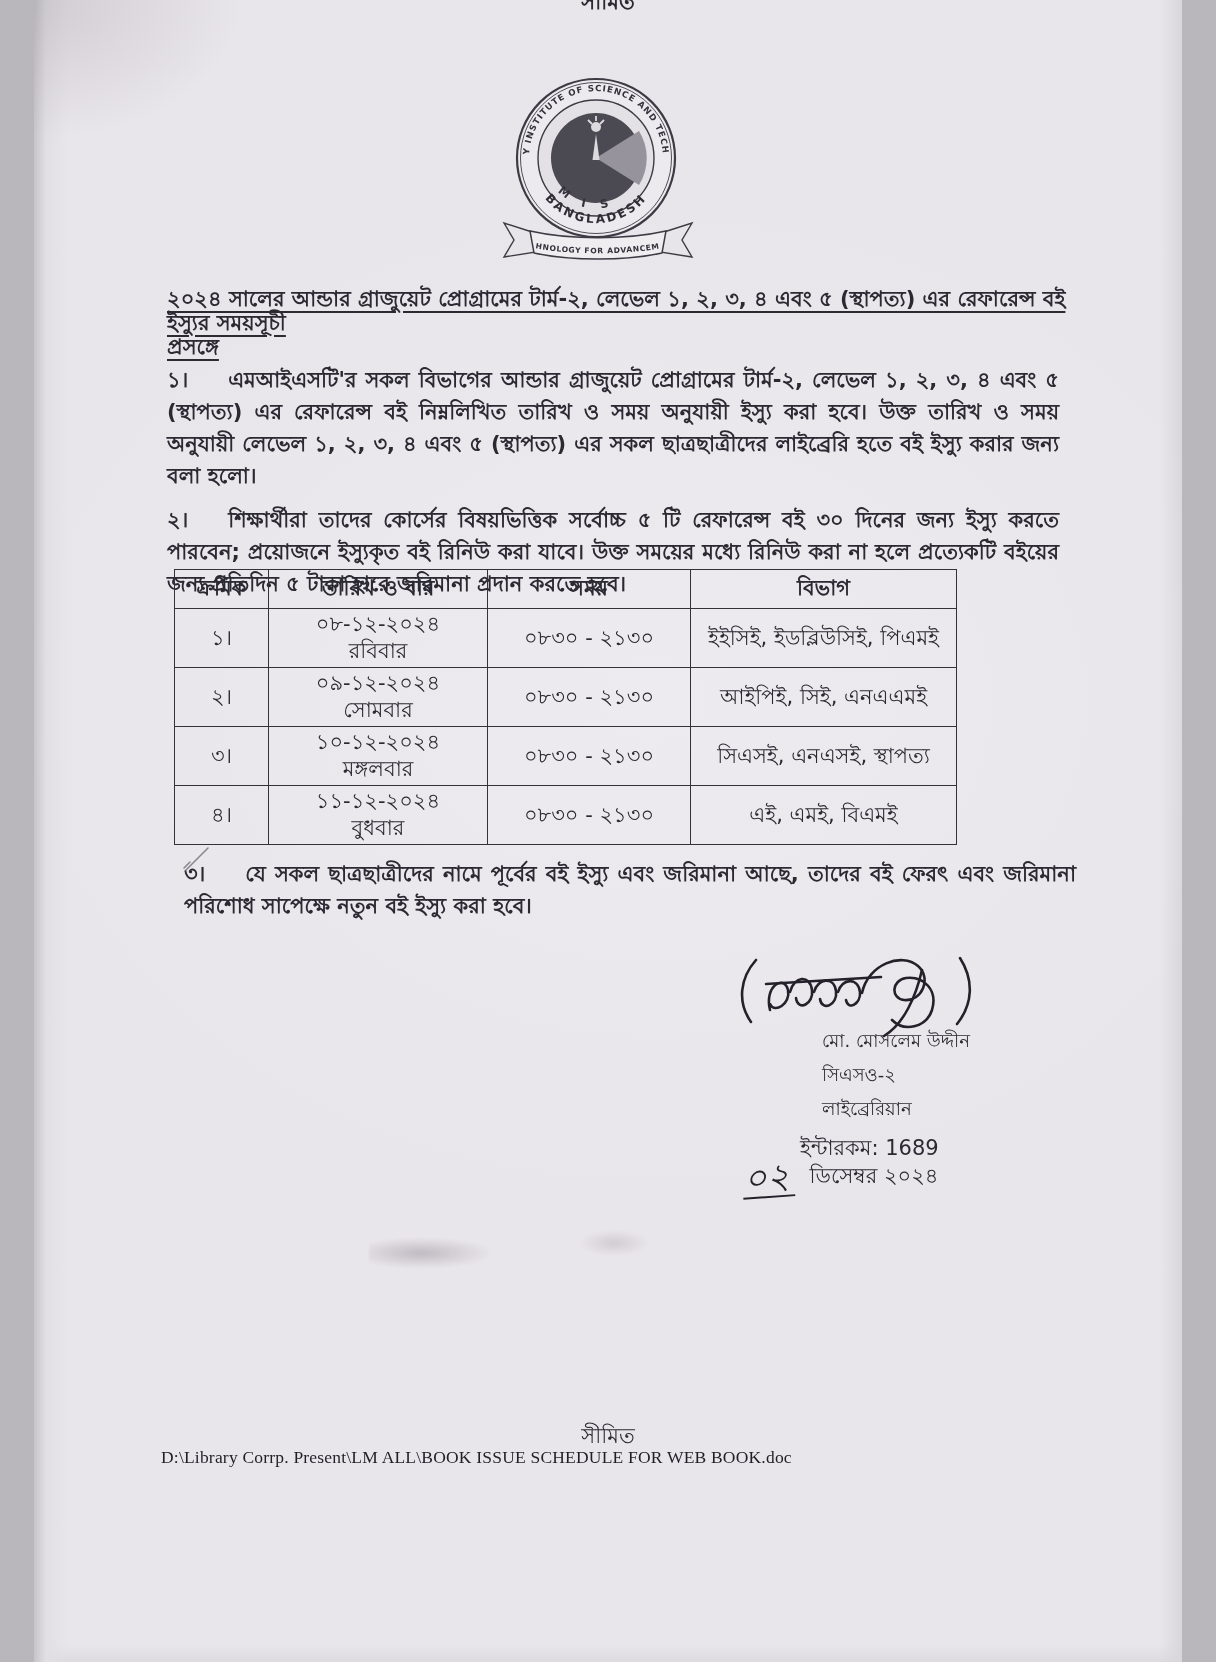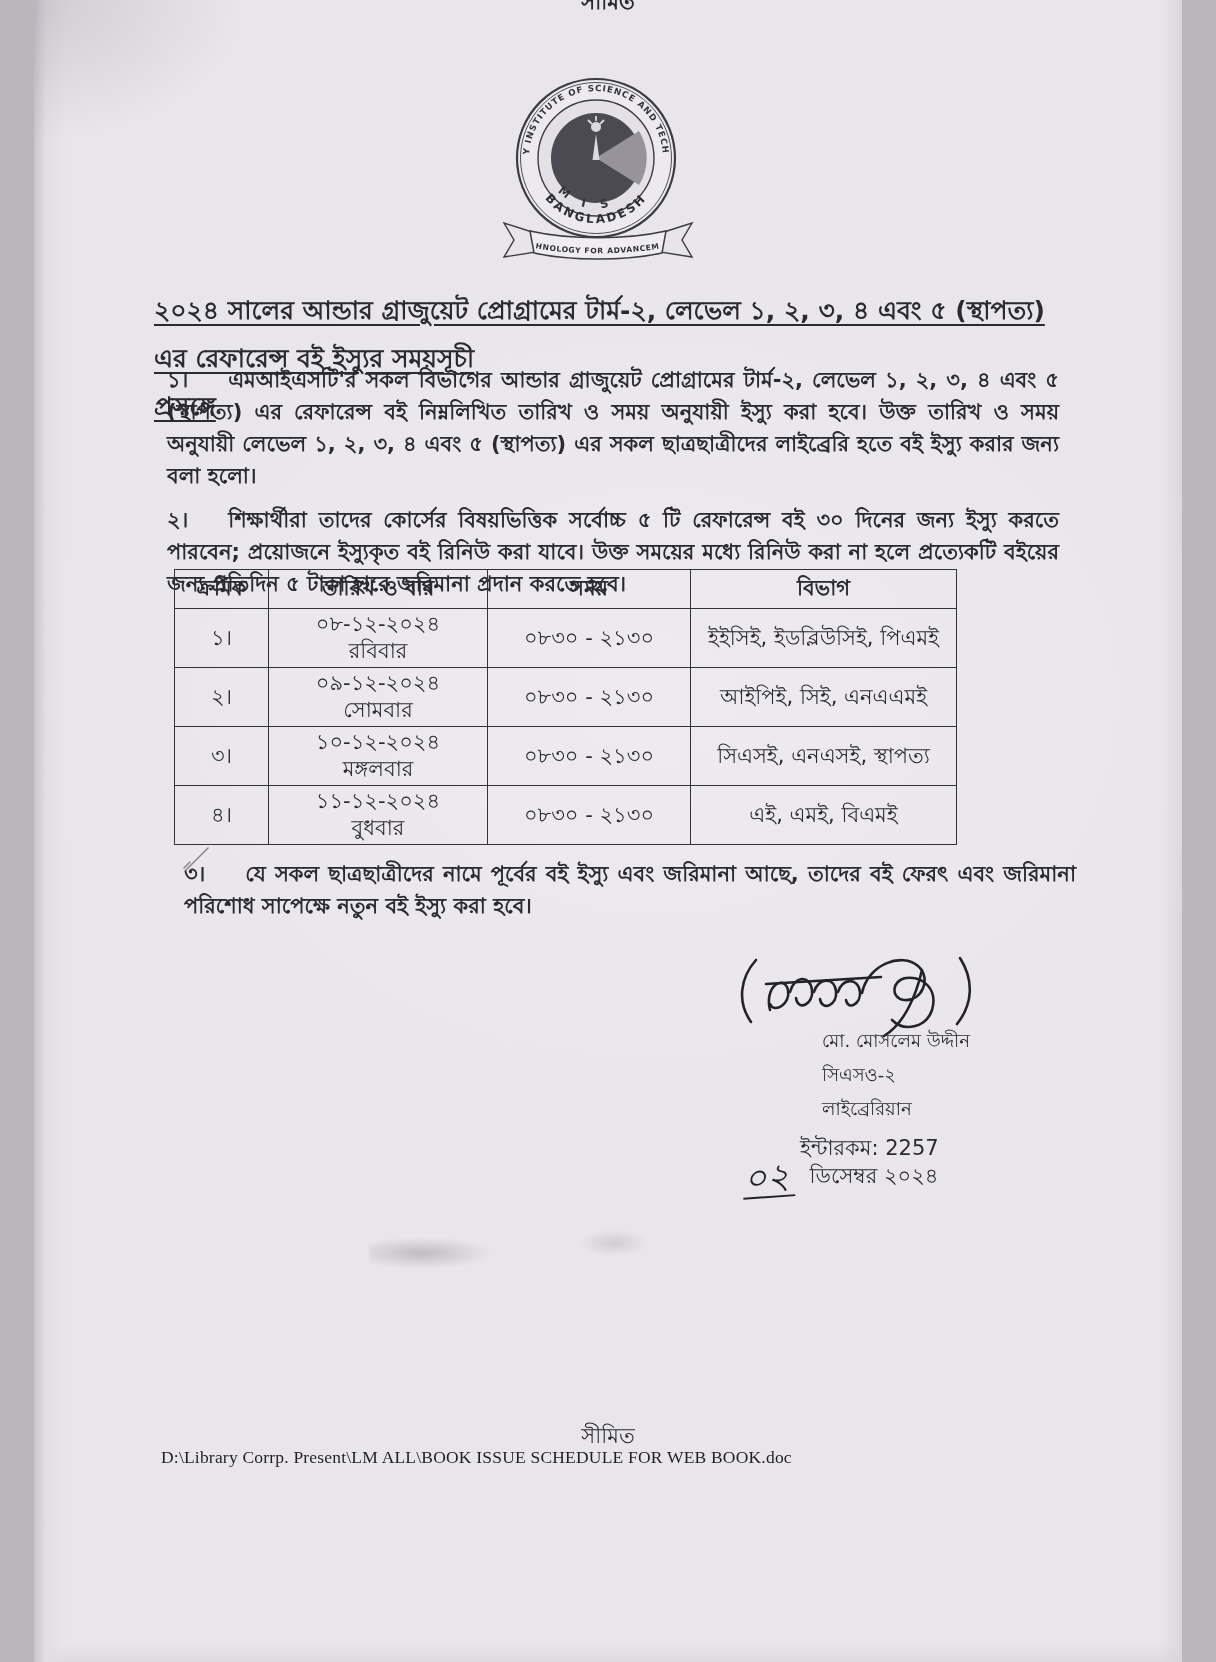--- a/index.html
+++ b/index.html
@@ -17,21 +17,21 @@
     overflow:hidden;
     font-family:"DejaVu Sans","Liberation Sans",sans-serif;
     color:#2b2a33;
   }
   .abs{position:absolute;}
   
   .simito-top{left:0;right:0;top:-14px;text-align:center;font-size:21px;font-weight:600;}
   .simito-bottom{left:0;right:0;top:1420px;text-align:center;font-size:21px;}
   .filepath{left:127px;top:1447px;font-family:"Liberation Serif","DejaVu Serif",serif;font-size:17.5px;color:#201f28;letter-spacing:.2px;}
   
-  .subject{left:120px;top:287px;width:900px;font-size:25px;font-weight:bold;line-height:48px;}
+  .subject{left:133px;top:287px;width:900px;font-size:21px;font-weight:bold;line-height:24px;}
   .subject .u{text-decoration:underline;text-decoration-thickness:1.5px;text-underline-offset:5px;}
   
   .para{left:133px;width:892px;font-size:21px;line-height:32px;text-align:justify;font-weight:bold;}
   .p1{top:364px;}
   .p2{top:472px;margin-top:32px;}
   .p3{top:858px;margin-left:17px;}
   .pnum{margin-right:40px;}
   
   .tablewrap{left:140px;top:569px;}
   table.sched{border-collapse:collapse;table-layout:fixed;width:782px;background:rgba(255,255,255,0);}
@@ -189,21 +189,21 @@
         <path d="M136,49 C142,20 176,8 192,22 C206,34 196,58 178,56 C164,54 166,36 180,34 C198,32 212,46 206,66 C200,84 178,88 166,76"></path>
         <path d="M196,26 C190,52 178,80 158,92"></path>
         <path d="M234,14 C248,36 247,60 231,80"></path>
       </g>
     </svg>
   </div>
 
   <div class="abs sigblock sig-name">মো. মোসলেম উদ্দীন</div>
   <div class="abs sigblock sig-des1">সিএসও-২</div>
   <div class="abs sigblock sig-des2">লাইব্রেরিয়ান</div>
-  <div class="abs sig-intercom">ইন্টারকম: 2257</div>
+  <div class="abs sig-intercom">ইন্টারকম: 1689</div>
   <div class="abs sig-date">
     <span class="hand">০২</span><span class="printed-date">ডিসেম্বর ২০২৪</span>
   </div>
 
   <div class="abs smudge1"></div>
   <div class="abs smudge2"></div>
   <div class="abs crease"></div>
   <svg class="abs penmark" viewBox="0 0 34 30">
       <path d="M28,4 L6,26 M10,18 L4,24" stroke="rgba(60,58,70,.55)" stroke-width="1.6" fill="none" stroke-linecap="round"></path>
     </svg>

